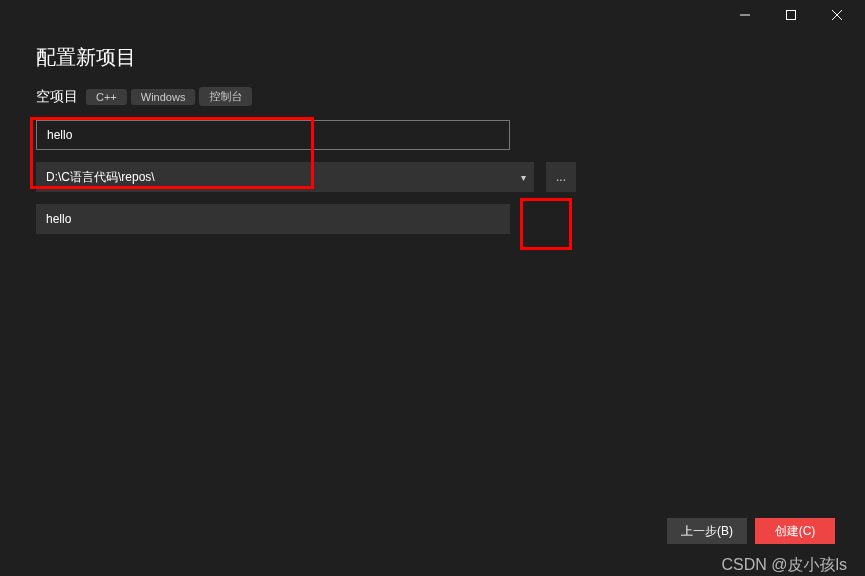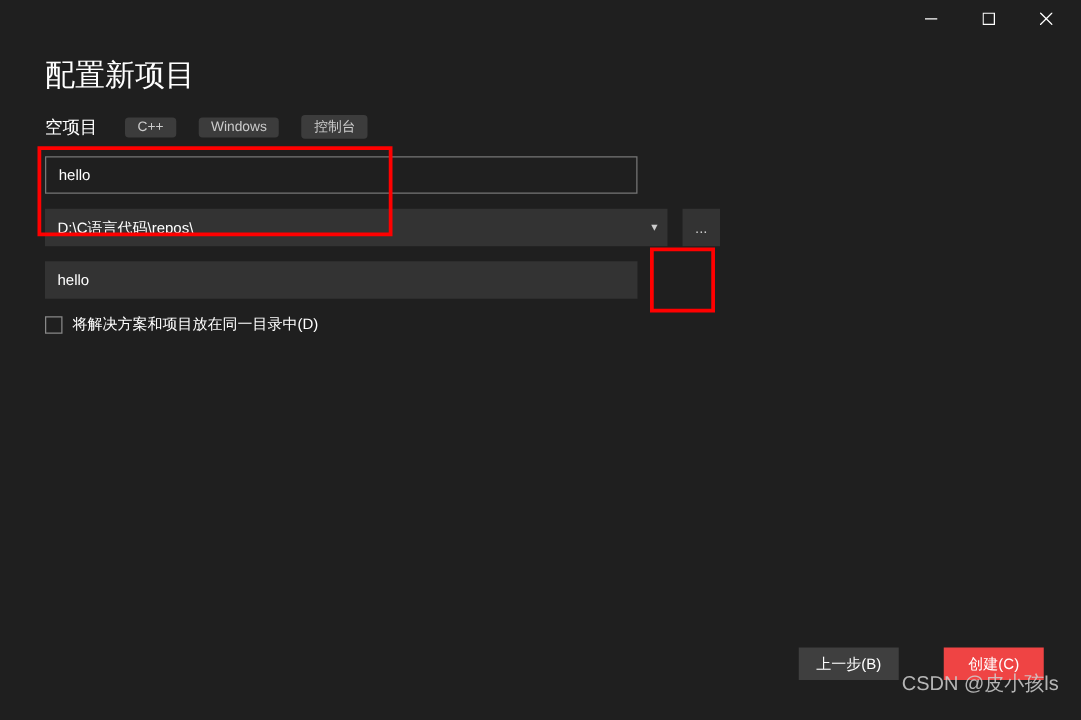--- a/index.html
+++ b/index.html
@@ -20,28 +20,28 @@
       padding-right: 6px;
       gap: 2px;
     }
     .titlebar-btn {
       width: 44px; height: 28px;
       display: flex; align-items: center; justify-content: center;
       color: #ffffff;
       cursor: pointer;
     }
     .title {
-      font-size: 24px;
+      font-size: 20px;
       font-weight: 400;
       padding: 14px 36px 8px 36px;
     }
     .subtitle-row {
       display: flex;
       align-items: center;
-      gap: 18px;
+      gap: 4px;
       padding: 8px 36px 14px 36px;
     }
     .subtitle-text {
       font-size: 14px;
       color: #ffffff;
       margin-right: 4px;
     }
     .tag {
       background: #3c3c3c;
       color: #cccccc;
@@ -116,27 +116,26 @@
       bottom: 32px; right: 30px;
       display: flex; gap: 8px;
     }
     .btn {
       min-width: 80px; height: 26px;
       padding: 0 14px;
       display: flex; align-items: center; justify-content: center;
       font-size: 12px;
       cursor: pointer;
       border: none;
-      margin-left: 28px;
     }
     .btn-secondary { background: #3f3f3f; color: #ffffff; }
     .btn-primary { background: #ef4444; color: #ffffff; }
     .watermark {
       position: absolute;
-      bottom: 18px; right: 18px;
+      bottom: 0; right: 18px;
       color: #d0d0d0;
       font-size: 16px;
       opacity: 0.85;
     }
     .highlight-box {
       position: absolute;
       border: 3px solid #ff0000;
       pointer-events: none;
     }
     .hl1 { left: 30px; top: 117px; width: 284px; height: 72px; }
@@ -187,24 +186,20 @@
       <div class="browse-btn">
         <span>...</span>
       </div>
     </div>
   </div>
 
   <div class="field-block">
     <input class="input input-wide" value="hello" style="">
   </div>
 
-  <div class="checkbox-row">
-    <div class="checkbox"></div>
-    <span>将解决方案和项目放在同一目录中(D)</span>
-  </div>
 
 </div>
 
 <div class="footer">
   <button class="btn btn-secondary">上一步(B)</button>
   <button class="btn btn-primary">创建(C)</button>
 </div>
 
 <div class="watermark">CSDN @皮小孩ls</div>
 

